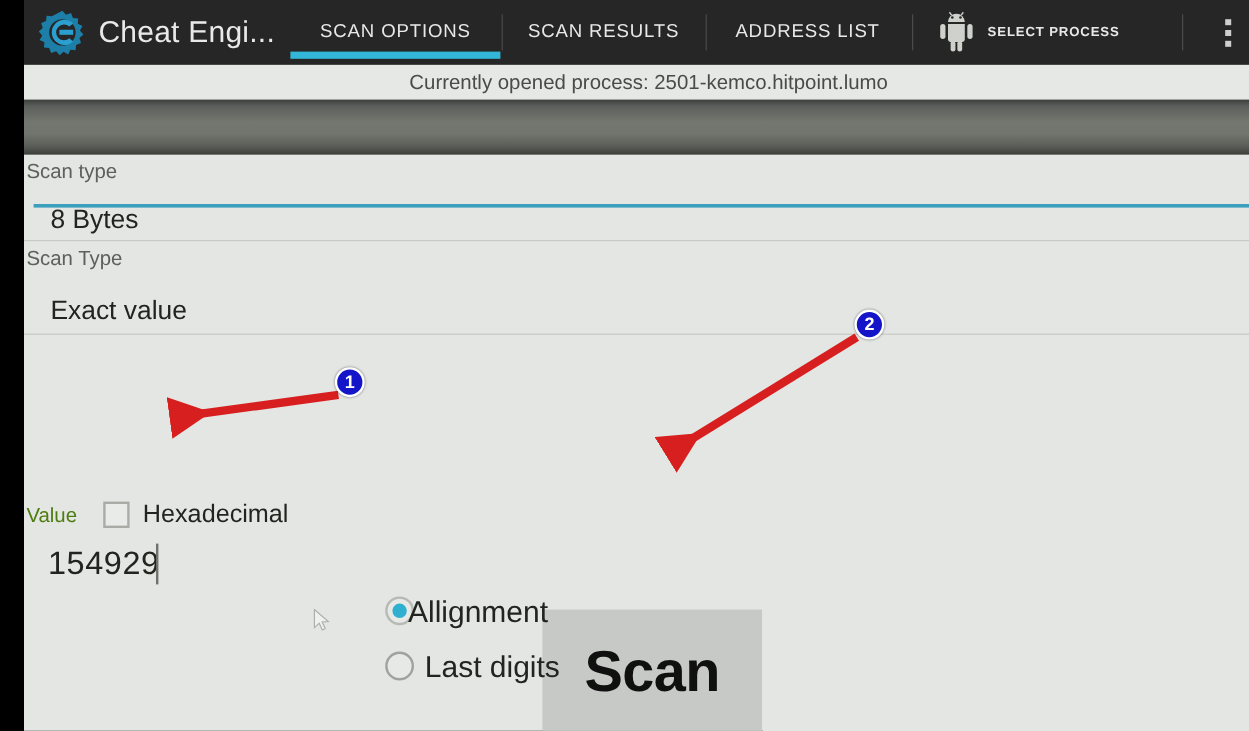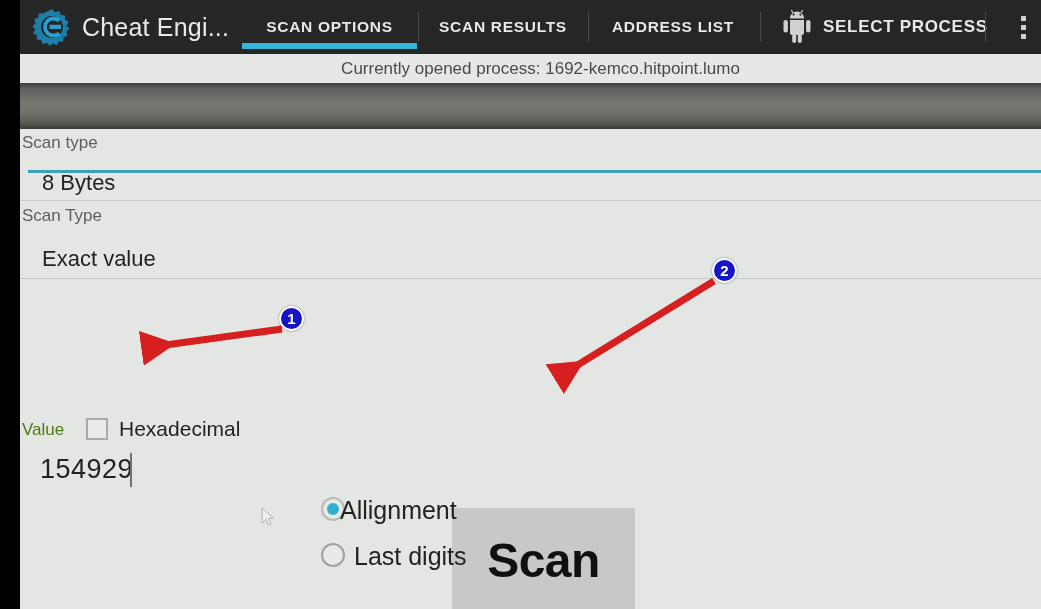--- a/index.html
+++ b/index.html
@@ -46,21 +46,21 @@
 
   .tab {
     position: absolute;
     top: 0;
     height: 54px;
     display: flex;
     align-items: center;
     justify-content: center;
     color: #e8e8e8;
     font-size: 15.5px;
-    font-weight: bold;
+    font-weight: normal;
     letter-spacing: .7px;
     white-space: nowrap;
     cursor: pointer;
   }
   .tab-sep {
     position: absolute;
     top: 12px;
     width: 1px;
     height: 30px;
     background: #4a4a4a;
@@ -79,21 +79,21 @@
     top: 0; left: 757px;
     height: 54px;
     display: flex;
     align-items: center;
     gap: 6px;
     cursor: pointer;
   }
   #android-icon { width: 40px; height: 40px; display: block; }
   #select-process-label {
     color: #e8e8e8;
-    font-size: 17px;
+    font-size: 11px;
     font-weight: bold;
     letter-spacing: .7px;
     white-space: nowrap;
   }
   #overflow-menu {
     position: absolute;
     left: 990px; top: 12px;
     width: 26px; height: 30px;
     display: flex;
     flex-direction: column;
@@ -357,21 +357,21 @@
     <div class="tab-sep" style="left:965px;"></div>
 
     <div id="overflow-menu">
       <i></i>
         <i></i>
         <i></i>
     </div>
   </div>
 
   <div id="process-strip">
-    <span id="process-text">Currently opened process: 1692-kemco.hitpoint.lumo</span>
+    <span id="process-text">Currently opened process: 2501-kemco.hitpoint.lumo</span>
   </div>
 
   <div id="banner"></div>
 
   <div id="body-area">
 
     <div class="field-label" style="top:4px;">Scan type</div>
     <div class="spinner-value" style="top:41px;">8 Bytes</div>
     <div class="spinner-caret" style="left:1026px;top:51px;"></div>
     <div class="rule" style="top:71px;"></div>

